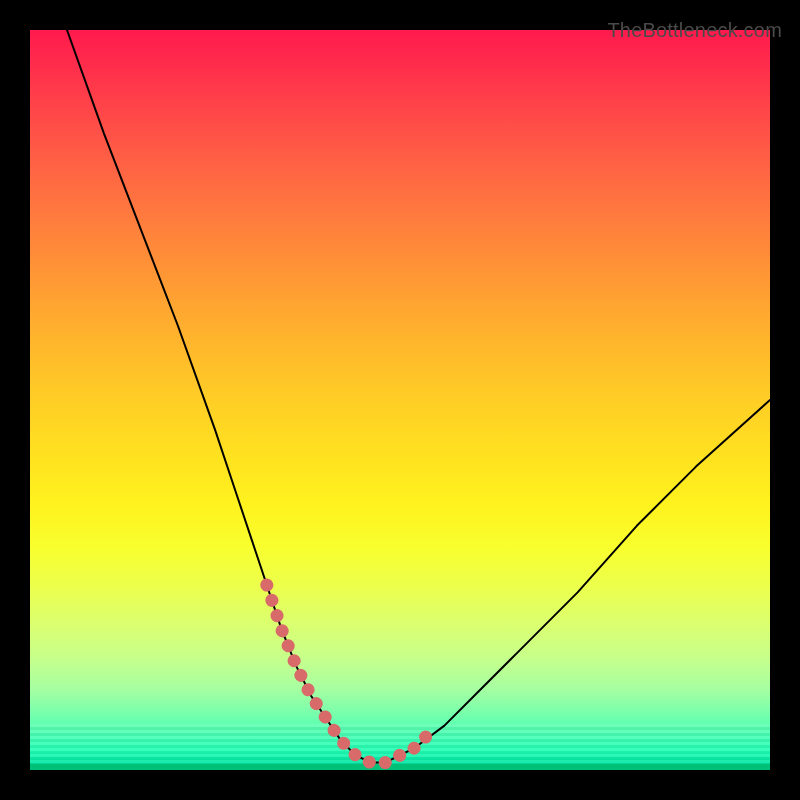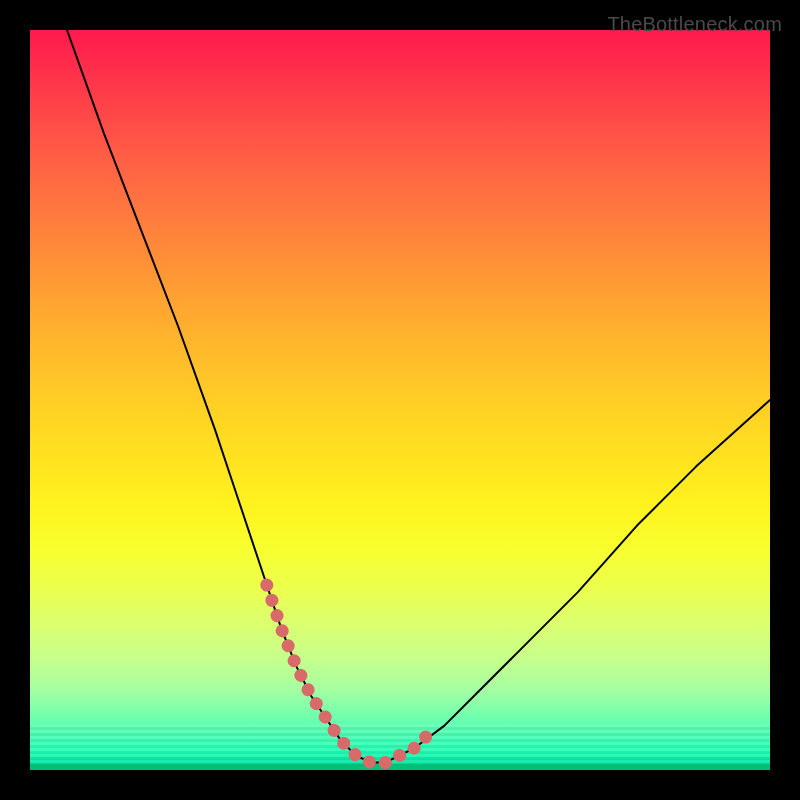--- a/index.html
+++ b/index.html
@@ -75,21 +75,21 @@
   svg.curve {
     position: absolute;
     left: 0;
     top: 0;
     width: 740px;
     height: 740px;
     pointer-events: none;
   }
   .watermark {
     position: absolute;
-    top: 13px;
+    top: 19px;
     right: 18px;
     color: #4a4a4a;
     font-size: 20px;
     font-weight: 400;
     letter-spacing: 0.2px;
   }
 </style>
 </head>
 <body>
 

